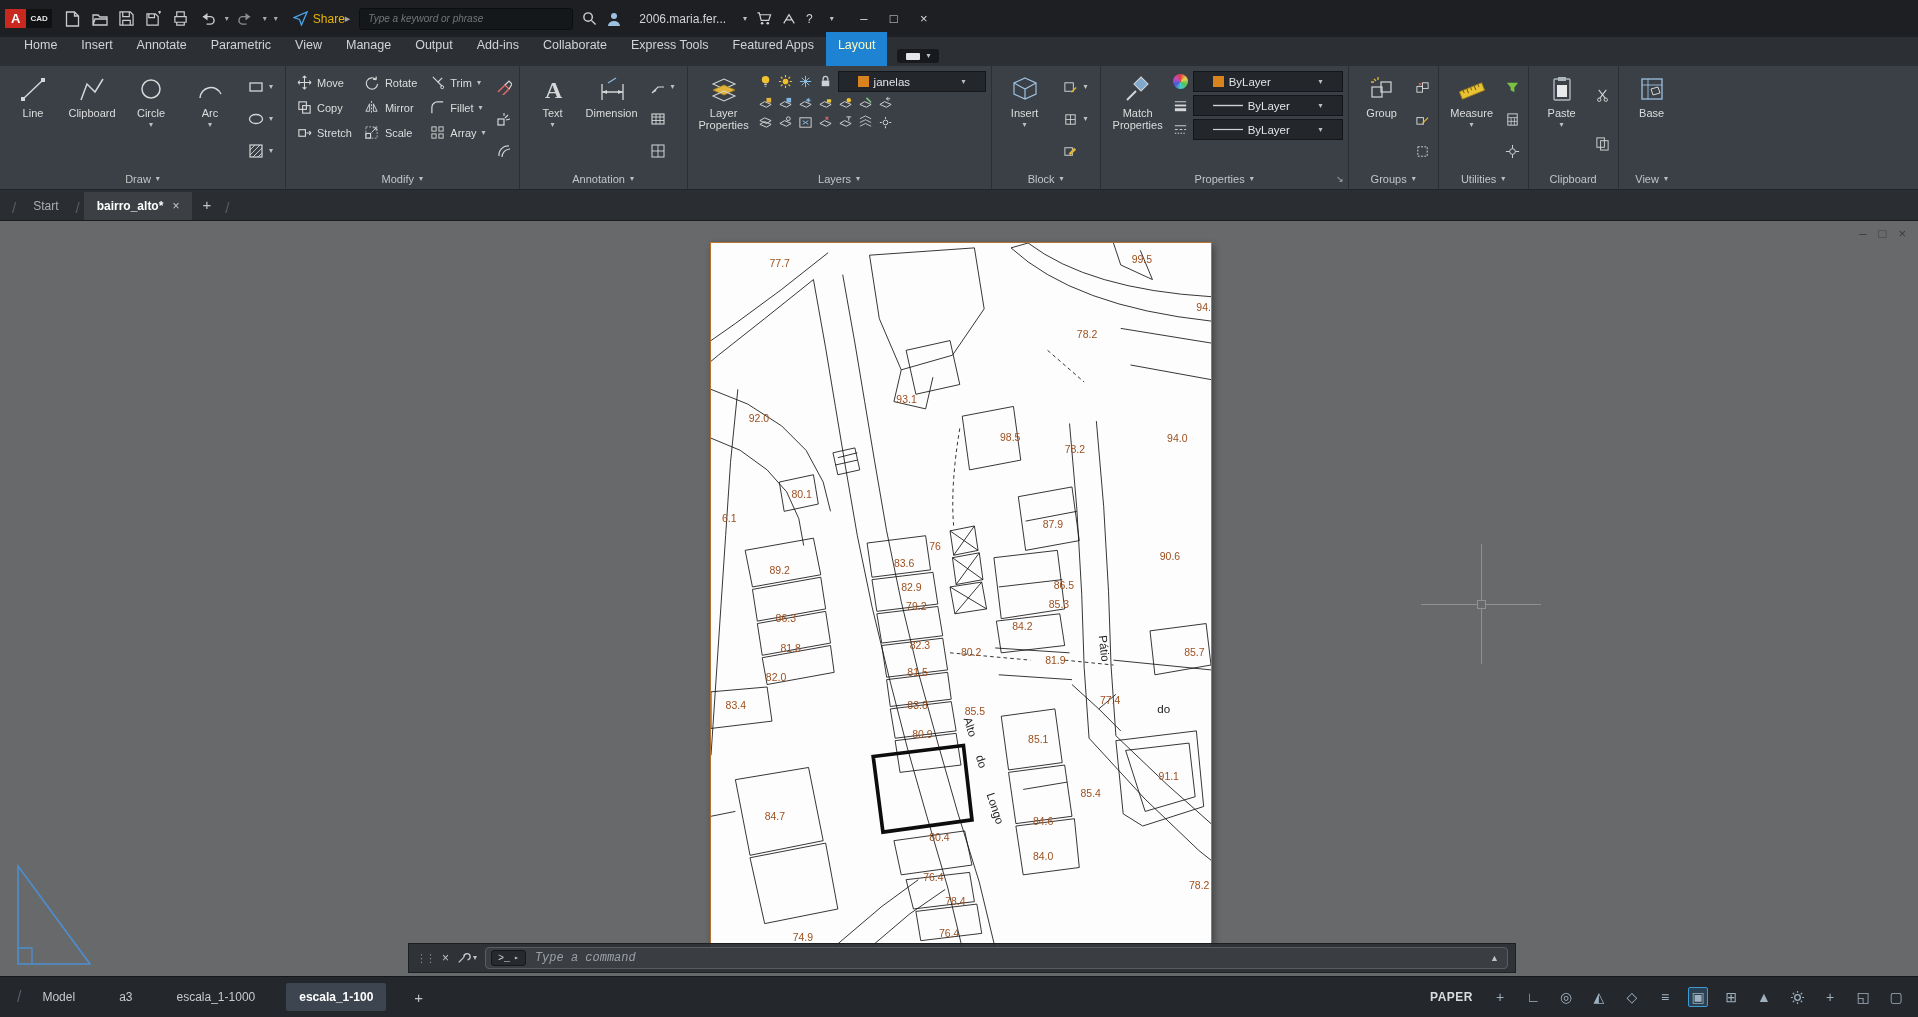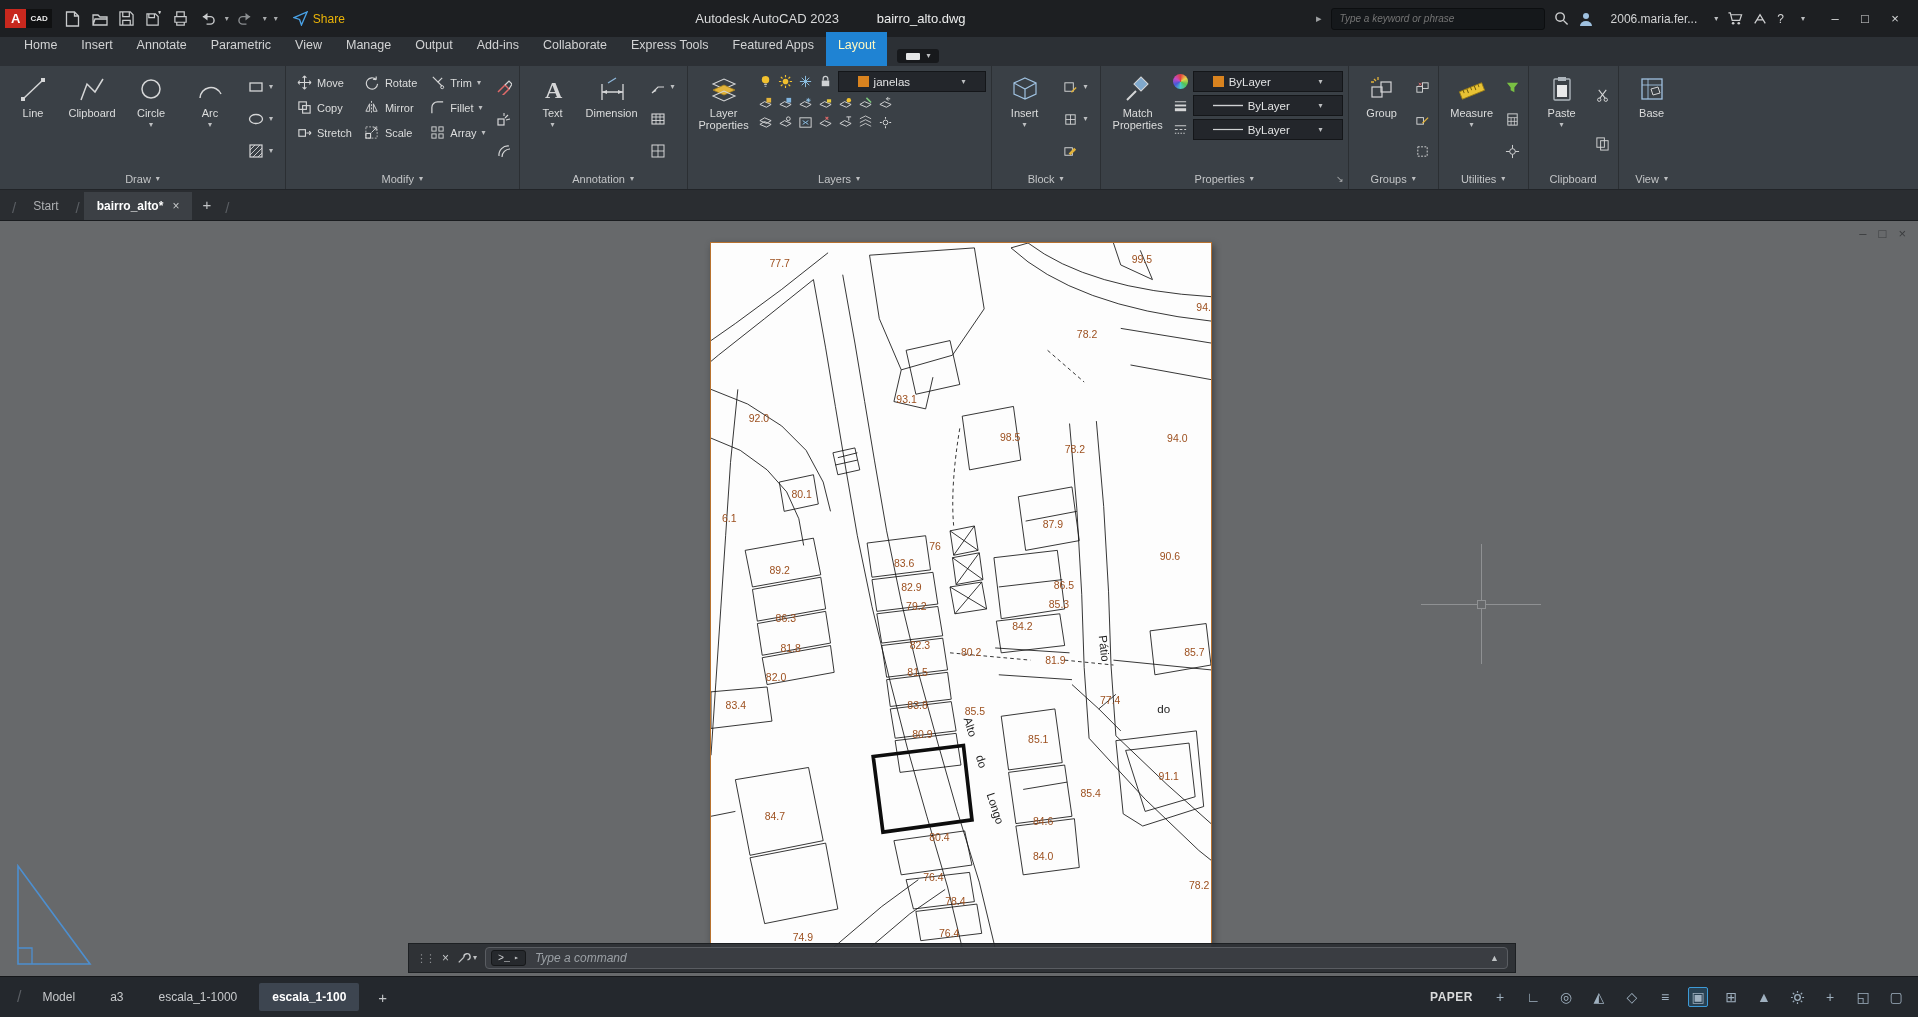--- a/index.html
+++ b/index.html
@@ -86,21 +86,21 @@
 
   
   .command-bar{position:absolute;left:408px;bottom:3px;width:1108px;height:30px;background:rgba(45,48,52,.96);
                border:1px solid #1d2023;display:flex;align-items:center;padding:0 7px;gap:8px;z-index:6}
   .grip{color:#8d9093;font-size:11px;letter-spacing:-2px}
   .cmdbtn{color:#c4c6c8;display:flex;align-items:center;gap:2px}
   .cmd-input{flex:1;height:22px;background:#3a3d42;border:1px solid #5a5d62;border-radius:4px;
              display:flex;align-items:center;gap:9px;padding:0 5px}
   .cmd-chip{display:flex;align-items:center;gap:4px;background:#26292d;border:1px solid #16181a;border-radius:3px;
             height:16px;padding:0 6px;font-size:10px;color:#cfd1d3;font-family:"Liberation Mono",monospace}
-  .cmd-text{font-style:italic;color:#9ba0a5;font-family:Liberation Sans, sans-serif;font-size:12px}
+  .cmd-text{font-style:italic;color:#9ba0a5;font-family:Liberation Mono, monospace;font-size:12px}
   .cmd-up{margin-left:auto;color:#bfc2c4;font-size:9px;padding-right:3px}
 
   
   .statusbar{height:41px;background:#24282d;display:flex;align-items:center;justify-content:space-between;
              padding:0 12px;border-top:1px solid #15171a;flex:none}
   .layout-tabs{display:flex;align-items:center;gap:3px}
   .lt-sep{color:#5a5e63;font-size:16px;padding:0 5px}
   .ltab{padding:7px 13px;color:#c8cacc;font-size:12px}
   .ltab.active{background:#3d4550;color:#fff;font-weight:bold;border-radius:2px}
   .ltab-plus{padding:5px 10px;color:#c3c5c7;font-size:15px}
@@ -159,24 +159,20 @@
           </svg>
       </span>
         <span class="qcaret">▾</span>
       <span class="qcaret">▾</span>
       <span class="share">
         <svg width="15" height="15" viewBox="0 0 16 16">
             <polygon points="1,7 15,1 9,15 7,9" fill="none" stroke="#4aa3e8" stroke-width="1.4"></polygon>
           </svg>
         <span>Share</span>
       </span>
-    </div>
-    <div class="title-center">
-      <span>Autodesk AutoCAD 2023</span>
-      <span class="doc">bairro_alto.dwg</span>
     </div>
     <div class="title-right">
       <span class="collapse-arrow">▸</span>
       <div class="searchbox">
         <input placeholder="Type a keyword or phrase" style="">
       </div>
       <span>
         <svg width="15" height="15" viewBox="0 0 16 16">
             <circle cx="6.5" cy="6.5" r="4.5" stroke="#cfd0d1" fill="none" stroke-width="1.5"></circle>
             <path d="M10 10 L14.5 14.5" stroke="#cfd0d1" stroke-width="1.5"></path>
@@ -1035,21 +1031,21 @@
         <span class="cmd-chip">&gt;_ <span class="caret">▸</span></span>
         <span class="cmd-text">Type a command</span>
         <span class="cmd-up">▲</span>
       </div>
     </div>
   </div>
 
   <footer class="statusbar">
     <div class="layout-tabs">
       <span class="lt-sep">/</span>
-      <span id="layoutTabs" style="display:flex;align-items:center;gap:9px">
+      <span id="layoutTabs" style="display:flex;align-items:center;gap:18px">
           <span class="ltab">Model</span>
           <span class="ltab">a3</span>
           <span class="ltab">escala_1-1000</span>
           <span class="ltab active">escala_1-100</span>
           <span class="ltab-plus">+</span>
         </span>
     </div>
     <div class="status-right">
       <span class="paper-label">PAPER</span>
       <span class="stico">+</span>

